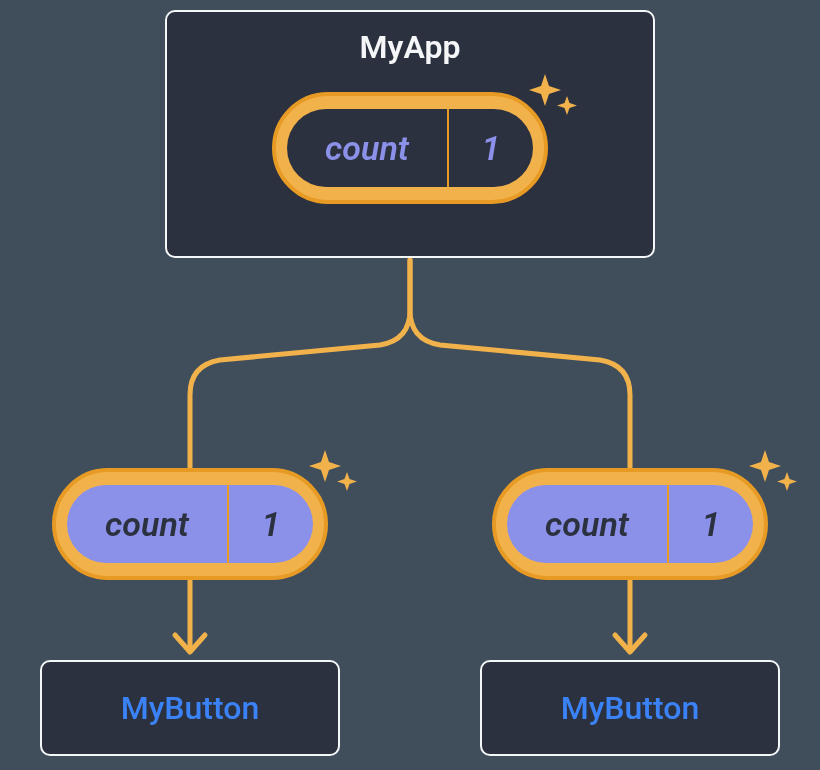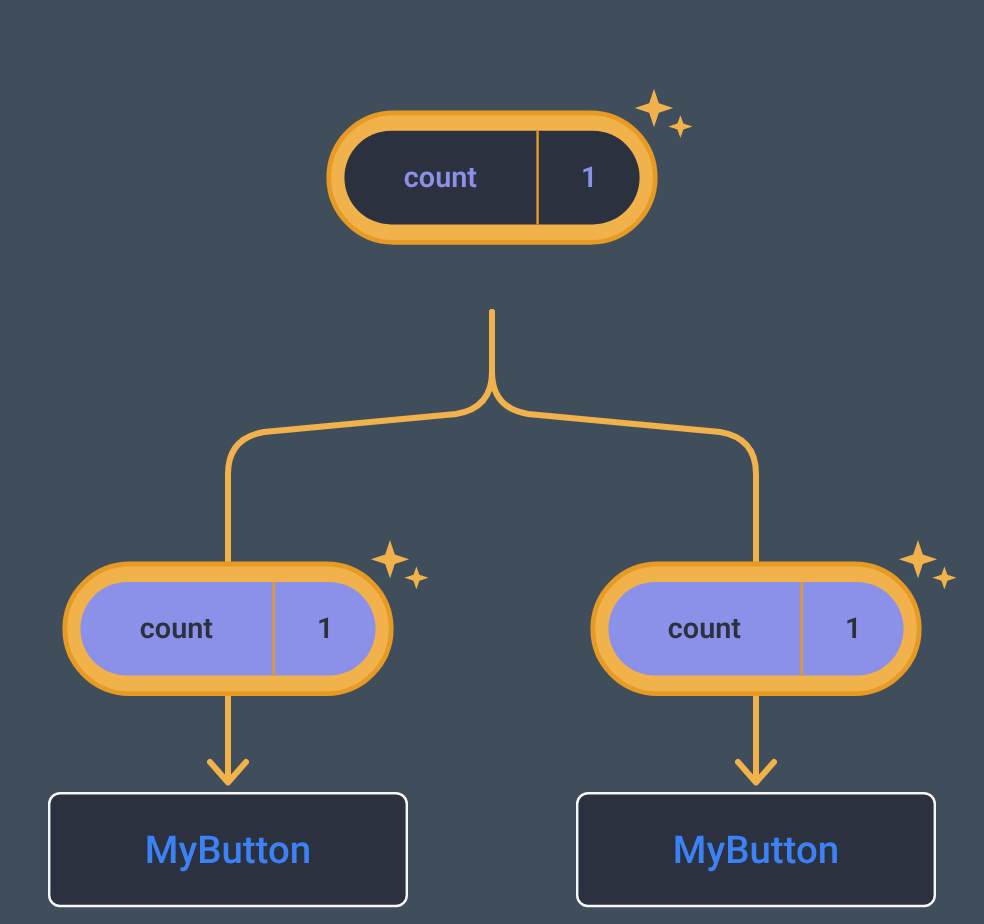--- a/index.html
+++ b/index.html
@@ -81,24 +81,25 @@
   .pill-inner.dark {
     background: #2c313f;
   }
   .pill-inner.purple {
     background: #8b91e8;
   }
   .pill-cell {
     display: flex;
     align-items: center;
     justify-content: center;
-    font-size: 24px;
+    font-size: 34px;
     font-weight: 600;
     box-sizing: border-box;
     line-height: 1;
+    font-style: italic;
   }
   .pill-divider {
     width: 2px;
     background: #e79b25;
   }
   .pill-dark .pill-cell { color: #8b91e8; }
   .pill-purple .pill-cell { color: #2c313f; }
 
   
   .sparkle {
@@ -135,20 +136,23 @@
              L 630 470" stroke="#f2b24b" stroke-width="5" fill="none" stroke-linecap="round"></path>
 
     <g stroke="#f2b24b" stroke-width="5" fill="none" stroke-linecap="round" stroke-linejoin="round">
       <line x1="190" y1="578" x2="190" y2="650"></line>
       <polyline points="175,635 190,652 205,635"></polyline>
       <line x1="630" y1="578" x2="630" y2="650"></line>
       <polyline points="615,635 630,652 645,635"></polyline>
     </g>
   </svg>
 
+  <div class="box" style="left:165px; top:10px; width:490px; height:248px;">
+    <div class="box-title">MyApp</div>
+  </div>
 
   <div class="pill-wrap" style="left:272px; top:92px;">
     <div class="pill-outer light pill-dark" style="width:276px; height:112px;">
       <div class="pill-inner dark" style="width:246px;">
         <div class="pill-cell" style="width:160px;">count</div>
         <div class="pill-divider"></div>
         <div class="pill-cell" style="width:84px;">1</div>
       </div>
     </div>
   </div>

